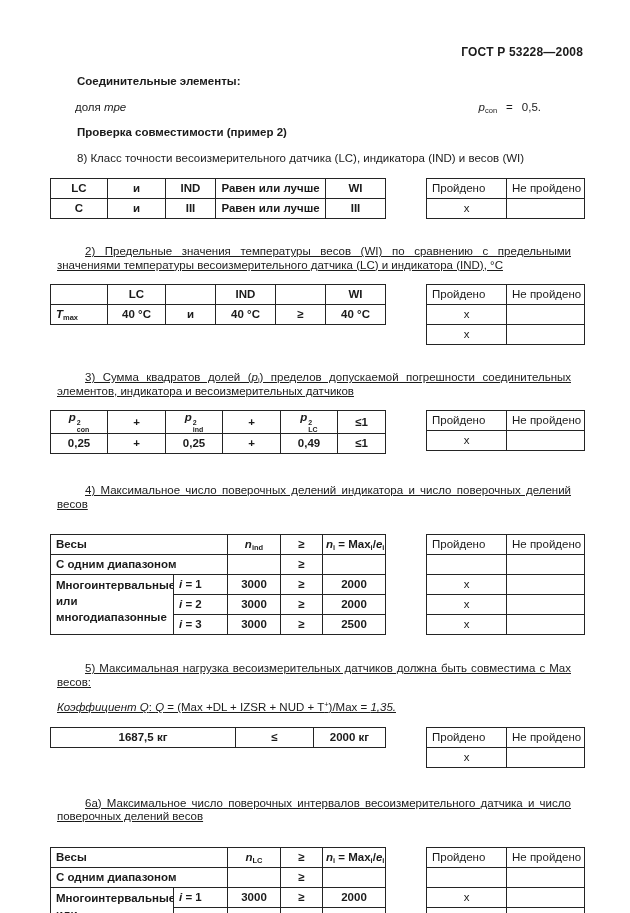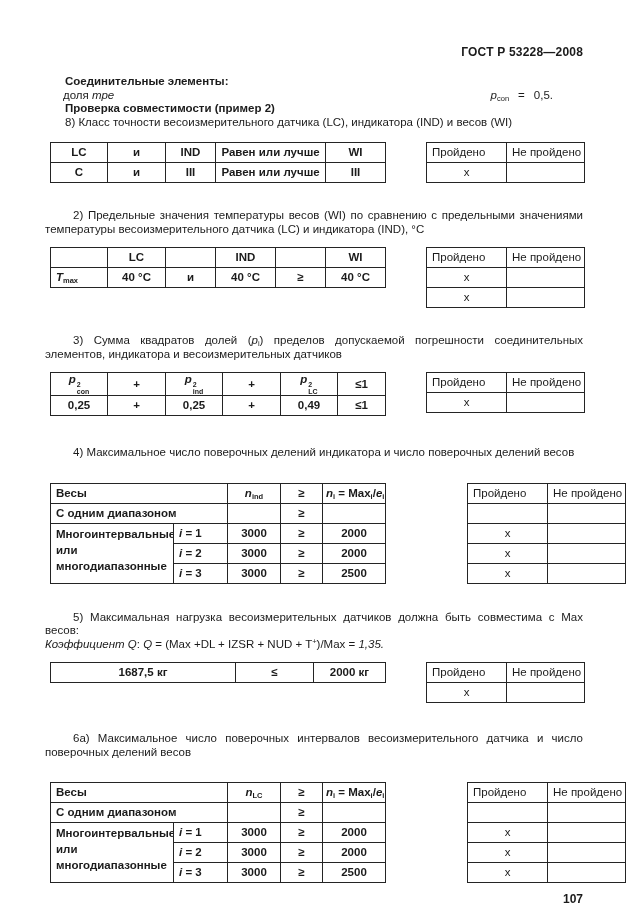--- a/index.html
+++ b/index.html
@@ -3,31 +3,31 @@
 <meta charset="utf-8">
 <style>
   html,body{margin:0;padding:0;}
   body{
     width:630px;height:913px;background:#ffffff;color:#1b1b1b;
     font-family:"Liberation Sans",sans-serif;position:relative;overflow:hidden;
   }
   .content{padding:45px 47px 0 45px;}
   .gost-header{text-align:right;font-weight:bold;font-size:12px;letter-spacing:.2px;}
   .intro{margin-top:16px;}
-  .intro p{margin:0;font-size:11.5px;line-height:13.5px;}
+  .intro p{margin:12px;font-size:11.5px;line-height:13.5px;}
   .ind{text-indent:20px;}
   .b{font-weight:bold;}
   .dolya-line{display:flex;justify-content:space-between;padding-left:18px;padding-right:30px;}
-  .para{font-size:11.5px;line-height:13.5px;text-align:justify;text-indent:28px;margin:0;}
+  .para{font-size:11.5px;line-height:13.5px;text-align:justify;text-indent:28px;margin:12px;text-decoration:underline;}
   .mt-after-table{margin-top:26px;}
   .it{font-style:italic;}
   
   .tbl-row{display:flex;align-items:flex-start;margin-left:5px;}
   .mt-tbl{margin-top:11px;}
-  .mt-tbl-sm{margin-top:23px;gap:41px;}
+  .mt-tbl-sm{margin-top:23px;}
   .mt-tbl1{margin-top:13px;}
   table{border-collapse:collapse;table-layout:fixed;}
   .main-tbl{width:335px;font-weight:bold;}
   .chk-tbl{width:158px;margin-left:40px;}
   td{
     border:1px solid #242424;height:19px;text-align:center;
     font-size:11.5px;line-height:12.5px;padding:0 3px;overflow:hidden;
     vertical-align:middle;white-space:nowrap;
   }
   td.wrap{white-space:normal;}

